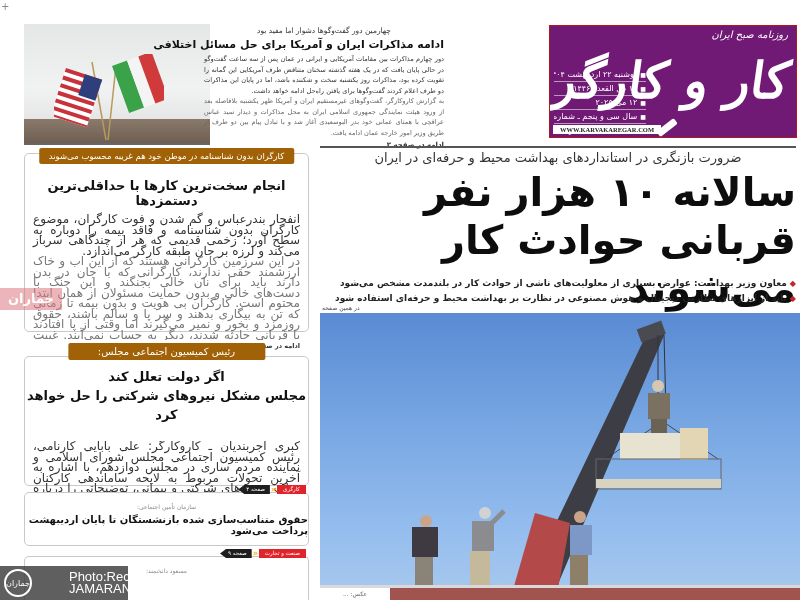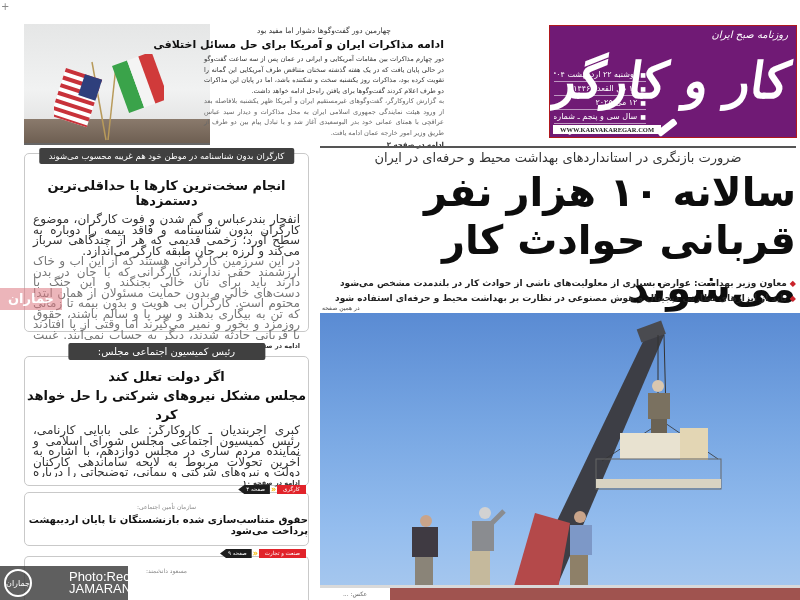--- a/index.html
+++ b/index.html
@@ -75,35 +75,35 @@
     overflow: hidden;
   }
   .photo-roof { position: absolute; left: 0; right: 0; bottom: 0; height: 15px; background: #a0534f; border-top: 3px solid #d9d9d9; }
   .photo-caption { position: absolute; left: 0; bottom: 0; width: 70px; height: 12px; background: #fff; font-size: 6px; color: #666; text-align: center; line-height: 12px; }
 
   
   .box {
     position: absolute; left: 24px; width: 285px; border: 1px solid #c9c9c9; border-radius: 5px; background: #fff;
   }
   .box-label {
-    position: absolute; left: 50%; transform: translateX(-50%); background: #404040; color: #fff;
+    position: absolute; left: 50%; transform: translateX(-50%); background: #a16207; color: #fff;
     font-size: 8.5px; padding: 3px 10px; white-space: nowrap; border-radius: 2px;
   }
   .box-title { text-align: center; font-weight: bold; color: #111; }
   .box-body { font-size: 12px; line-height: 10.5px; color: #333; text-align: justify; padding: 0 8px; }
   .box-body p + p { color: #777; }
   .box-cont { font-size: 6.5px; font-weight: bold; color: #333; padding: 2px 8px; }
 
   .box1 { top: 153px; height: 179px; }
   .box1 .box-label { top: -6px; }
   .box1 .box-title { font-size: 13px; margin-top: 24px; margin-bottom: 6px; }
 
   .box2 { top: 356px; height: 124px; }
   .box2 .box-label { top: -14px; font-size: 10px; padding: 3px 30px; }
-  .box2 .box-title { font-size: 13px; line-height: 19px; margin-top: 10px; margin-bottom: 1px; }
+  .box2 .box-title { font-size: 13px; line-height: 19px; margin-top: 10px; margin-bottom: 17px; }
 
   .box3 { top: 492px; height: 54px; }
   .box4 { top: 556px; height: 44px; border-bottom: none; border-radius: 5px 5px 0 0; }
   .tag-strip { position: absolute; right: 2px; top: -8px; display: flex; direction: rtl; align-items: center; height: 9px; }
   .tag-red { background: #e1232a; color: #fff; font-size: 5.5px; padding: 0 6px; height: 9px; line-height: 9px; }
   .tag-arrow { color: #f5b800; font-size: 8px; line-height: 9px; margin: 0 1px; font-weight: bold; }
   .tag-black { background: #1e1e1e; color: #fff; font-size: 5.5px; padding: 0 5px; height: 9px; line-height: 9px; clip-path: polygon(0 50%, 6px 0, 100% 0, 100% 100%, 6px 100%); padding-left: 8px; }
   .small-kicker { text-align: center; font-size: 6px; color: #888; margin-top: 10px; }
   .small-title { text-align: right; font-size: 10px; font-weight: bold; color: #111; margin-top: 4px; }
 

